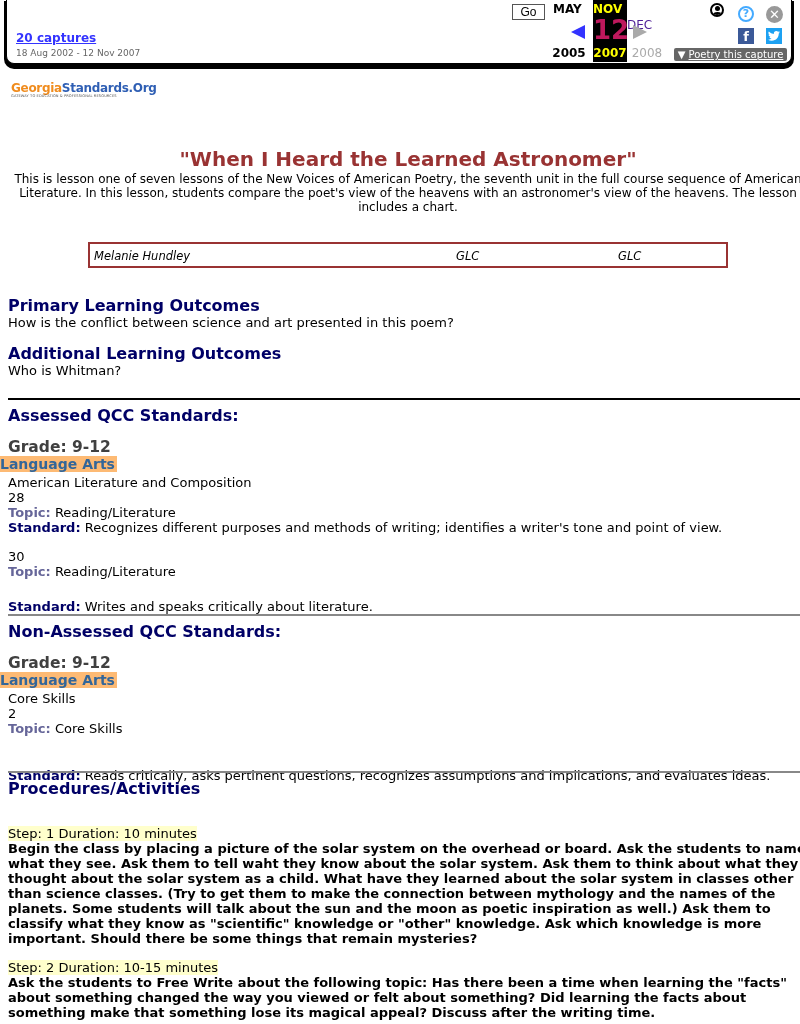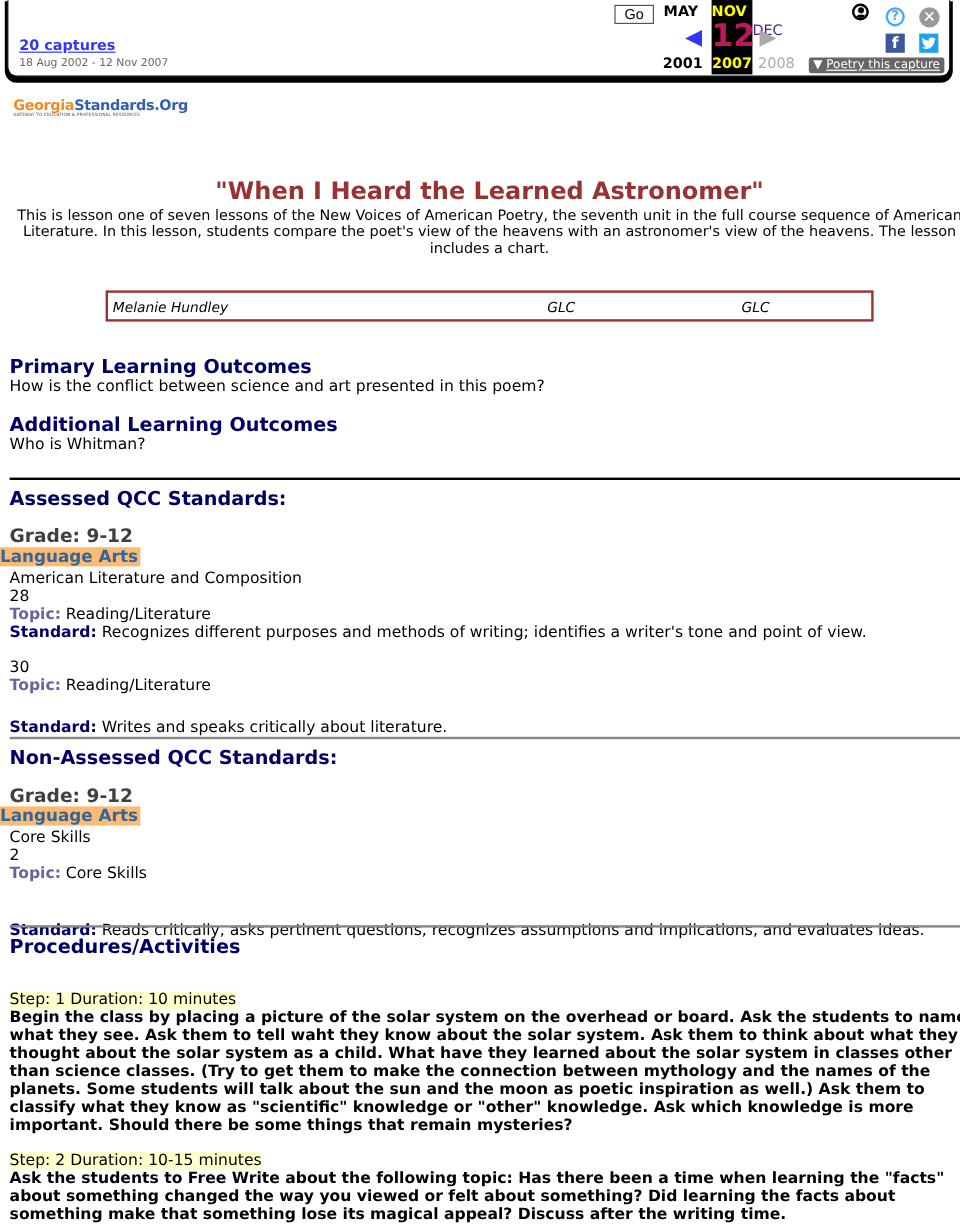--- a/index.html
+++ b/index.html
@@ -60,21 +60,21 @@
 
   <div class="wm-month" style="left:546px; color:#000;">MAY</div>
   <div id="wm-cur"></div>
   <div class="wm-month" style="left:586px; color:#ff0;">NOV</div>
   <div class="wm-month" style="left:620px; color:#4c1d95; font-weight:normal;margin-top:16px;">DEC</div>
 
   <div id="wm-prev-arrow"></div>
   <div id="wm-day">12</div>
   <div id="wm-next-arrow"></div>
 
-  <div class="wm-year" style="left:545px; color:#000;">2001</div>
+  <div class="wm-year" style="left:545px; color:#000;">2005</div>
   <div class="wm-year" style="left:586px; color:#ff0;">2007</div>
   <div class="wm-year" style="left:623px; color:#aaa; font-weight:normal;">2008</div>
 
   <div id="wm-user">
       <div class="head"></div>
       <div class="body"></div>
     </div>
   <div id="wm-help">?</div>
   <div id="wm-close">✕</div>
   <div id="wm-fb">f</div>

